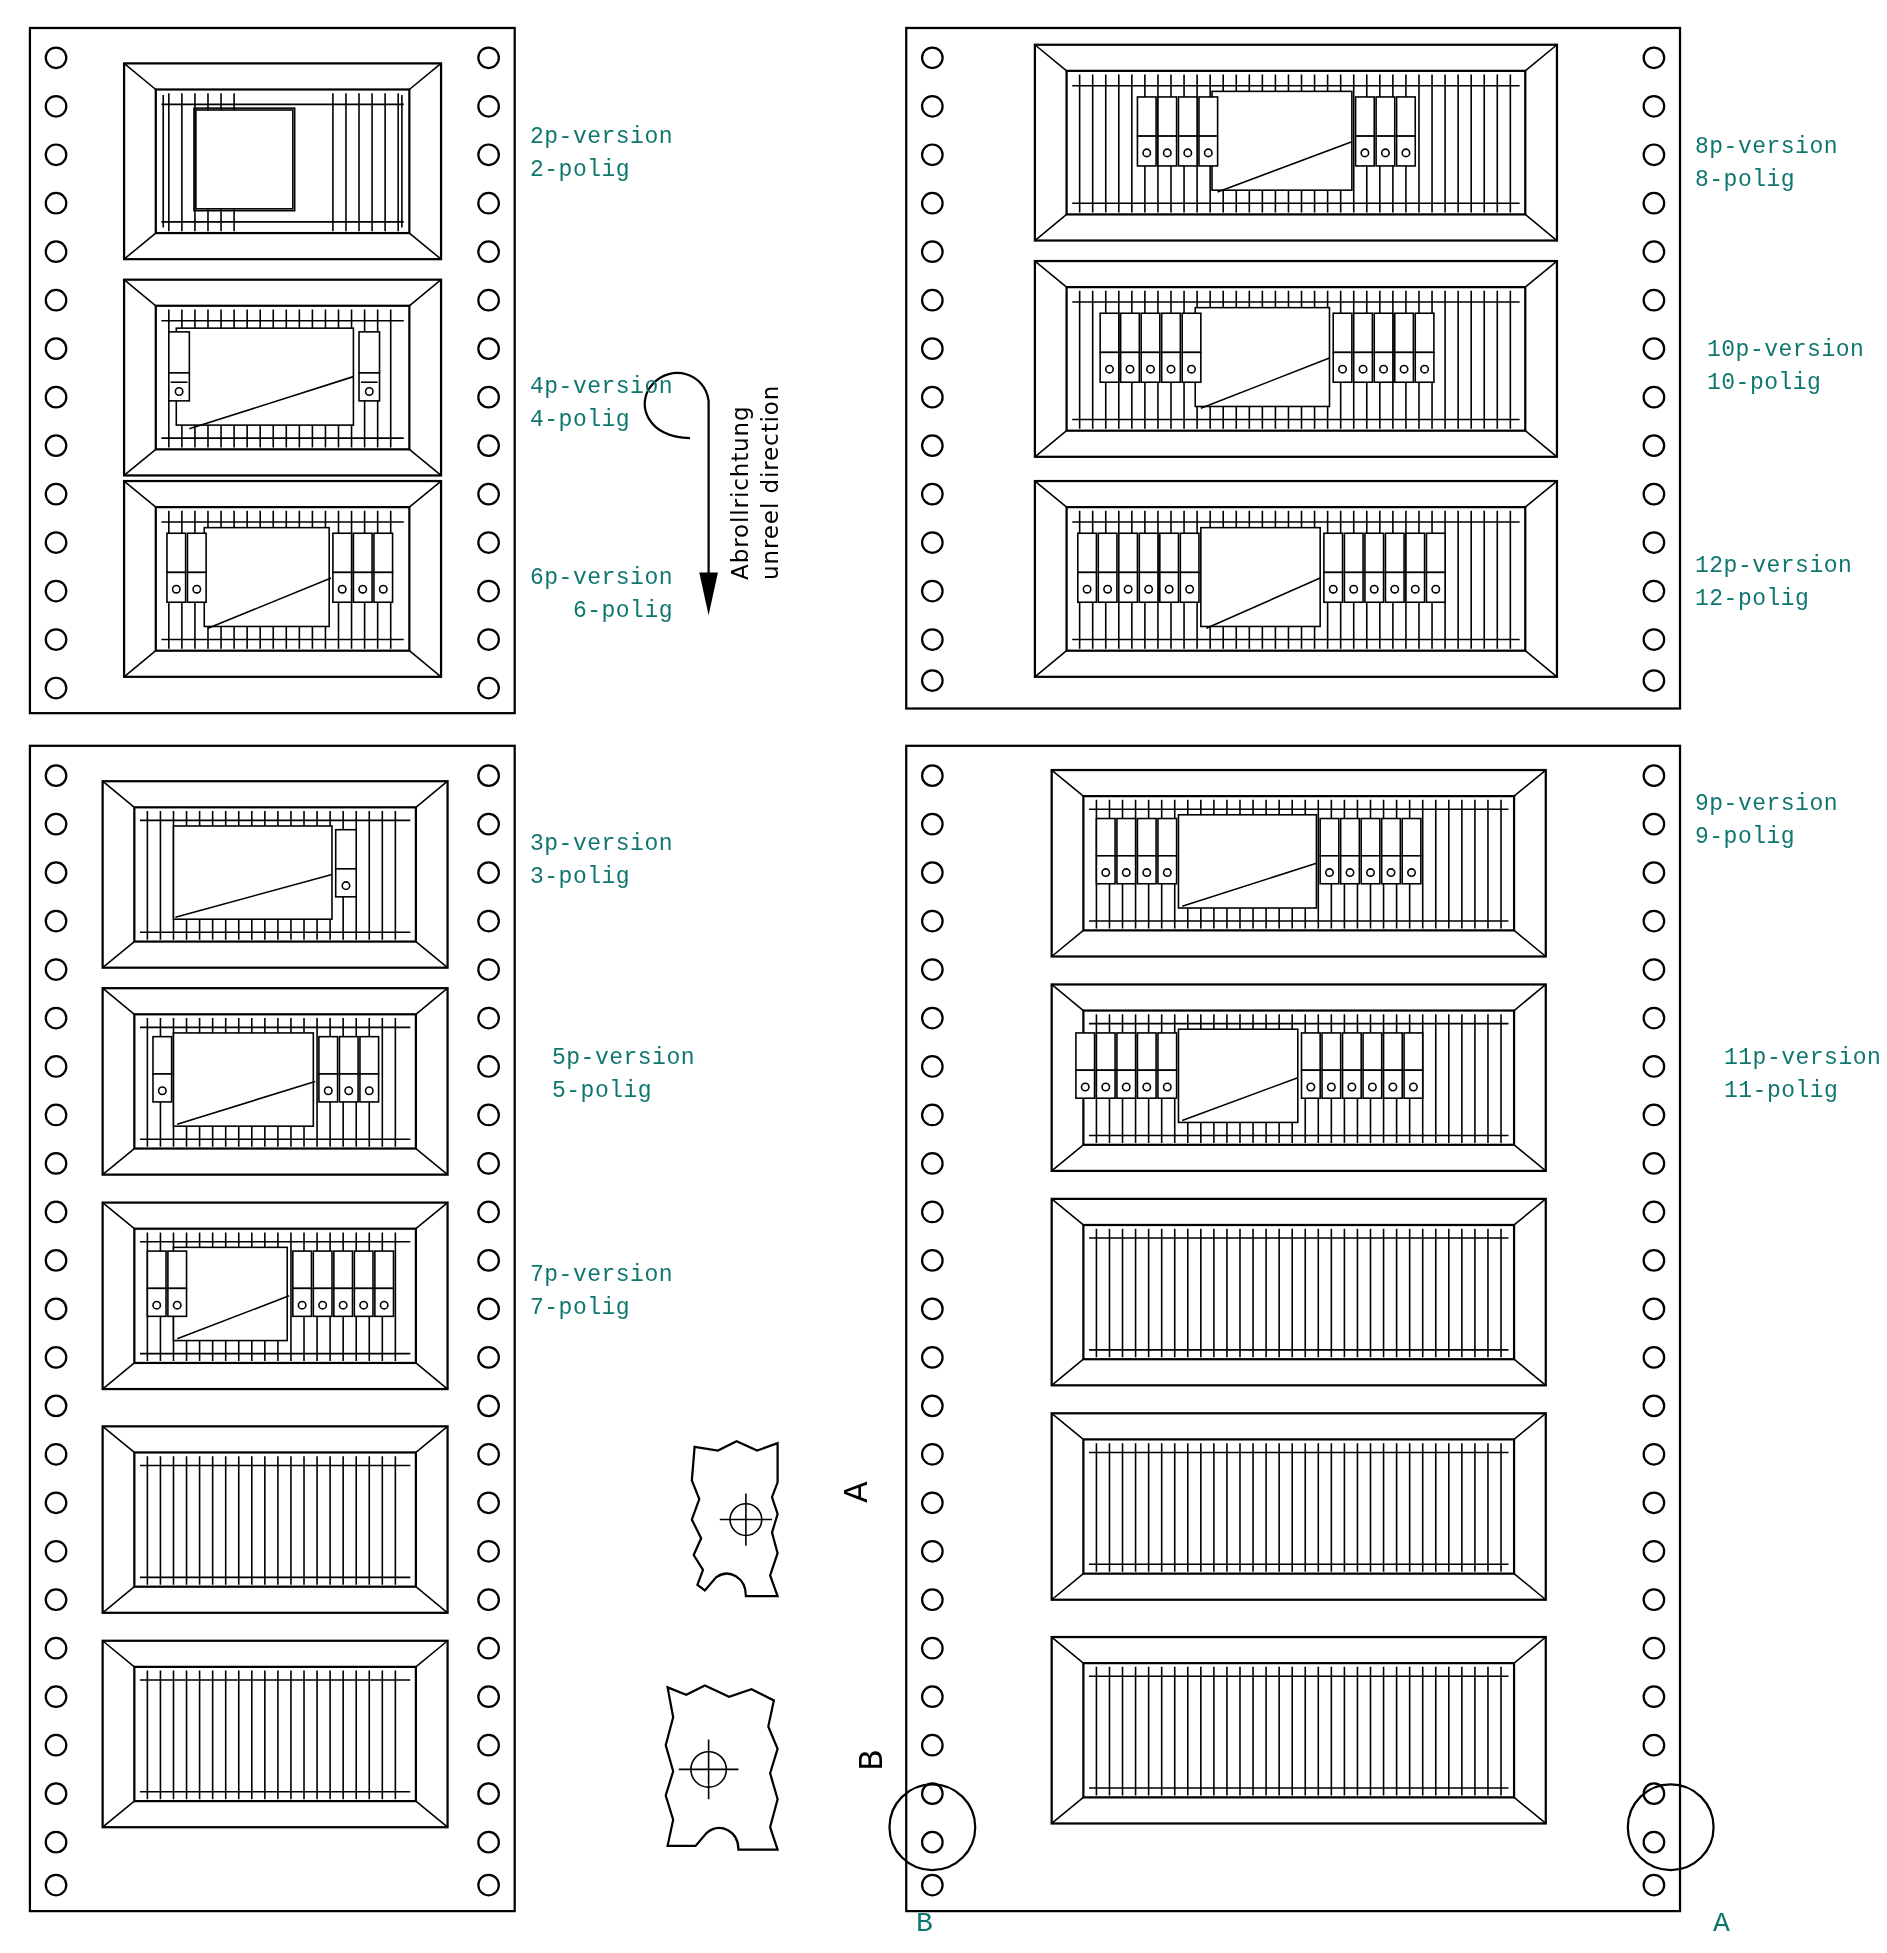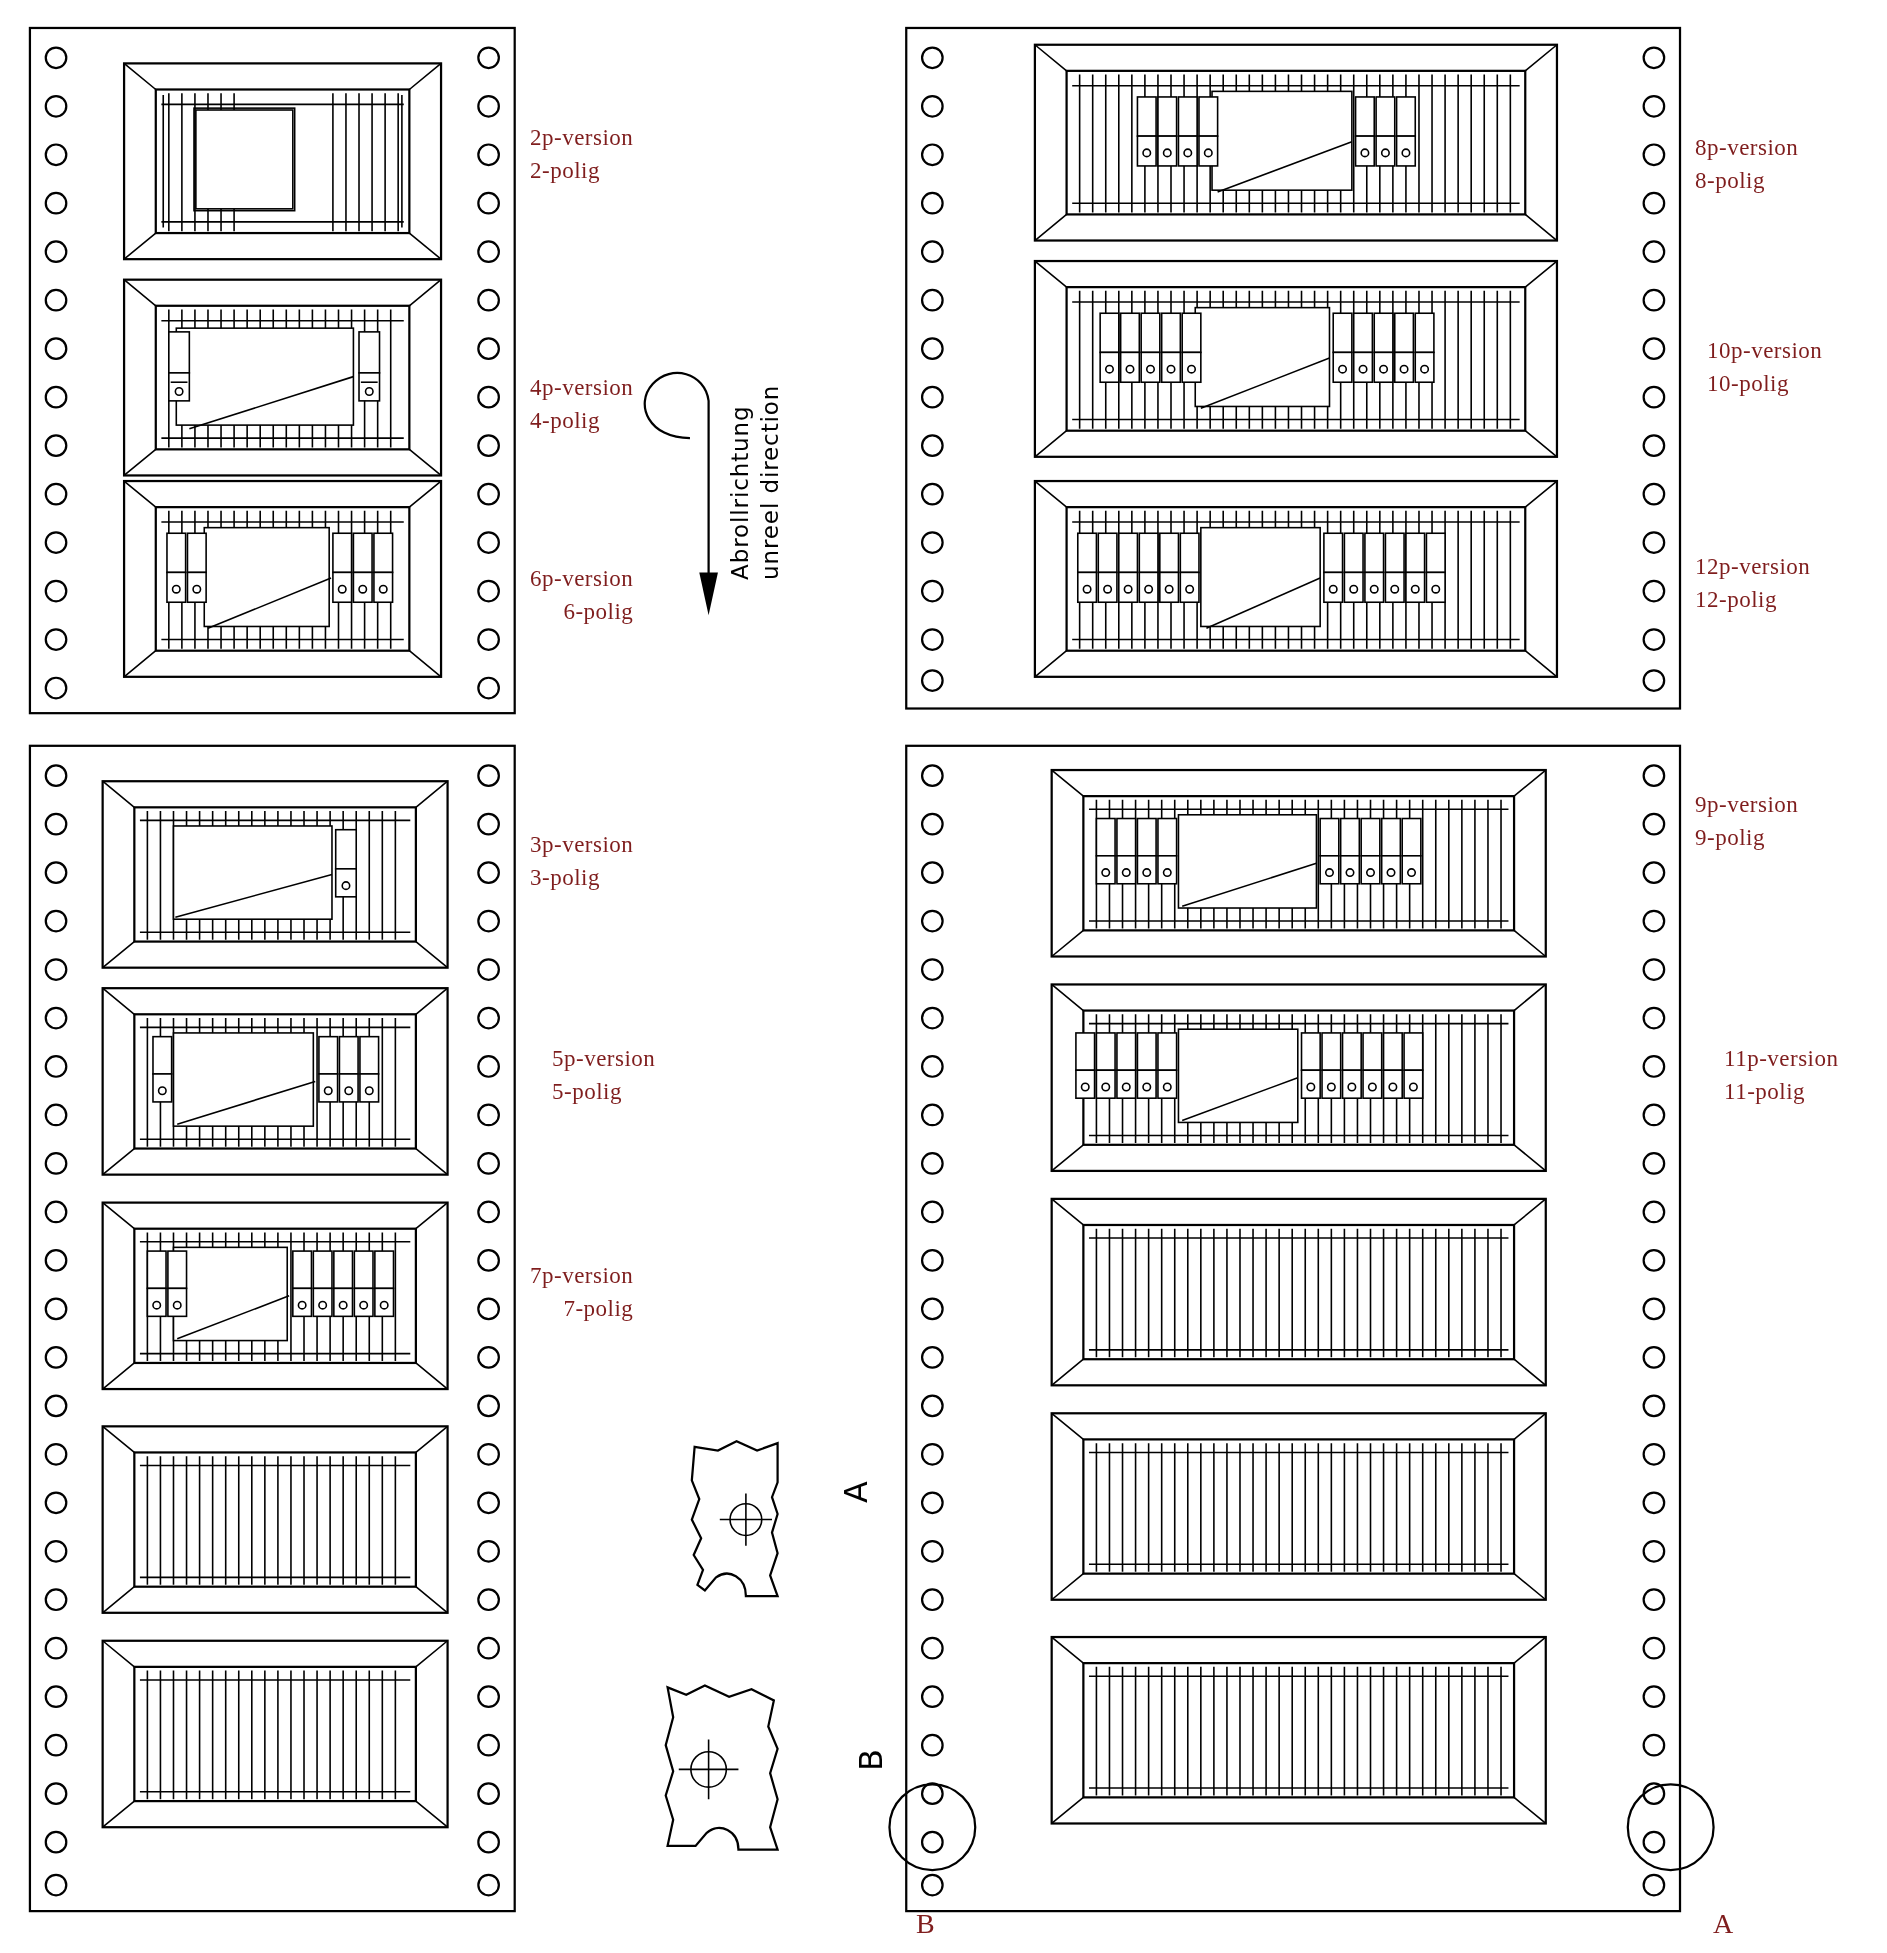--- a/index.html
+++ b/index.html
@@ -16,25 +16,25 @@
     overflow: hidden;
   }
   .stage {
     position: absolute;
     left: 0; top: 0;
     width: 1888px;
     height: 1954px;
   }
   .label {
     position: absolute;
-    font-family: Liberation Serif, serif;
+    font-family: Liberation Mono, monospace;
     font-size: 23px;
     letter-spacing: 0.5px;
     white-space: nowrap;
-    color: #7f1d1d;
+    color: #0f766e;
     line-height: 1.45;
   }
   .label .l2 { display: block; }
   .rot-label {
     position: absolute;
     font-family: "DejaVu Sans", sans-serif;
     font-size: 23px;
     letter-spacing: 0.9px;
     white-space: nowrap;
     transform-origin: 0 0;
@@ -710,21 +710,21 @@
   </div>
 
   <div class="label" style="left:530px; top:828px;">
     <span>3p-version</span>
     <span class="l2">3-polig</span>
   </div>
   <div class="label" style="left:530px; top:1042px;margin-left:22px;">
     <span>5p-version</span>
     <span class="l2">5-polig</span>
   </div>
-  <div class="label" style="left:530px; top:1259px;text-align:right;">
+  <div class="label" style="left:530px; top:1259px;">
     <span>7p-version</span>
     <span class="l2">7-polig</span>
   </div>
 
   <div class="label" style="left:1695px; top:788px;">
     <span>9p-version</span>
     <span class="l2">9-polig</span>
   </div>
   <div class="label" style="left:1695px; top:1042px;margin-left:29px;">
     <span>11p-version</span>

